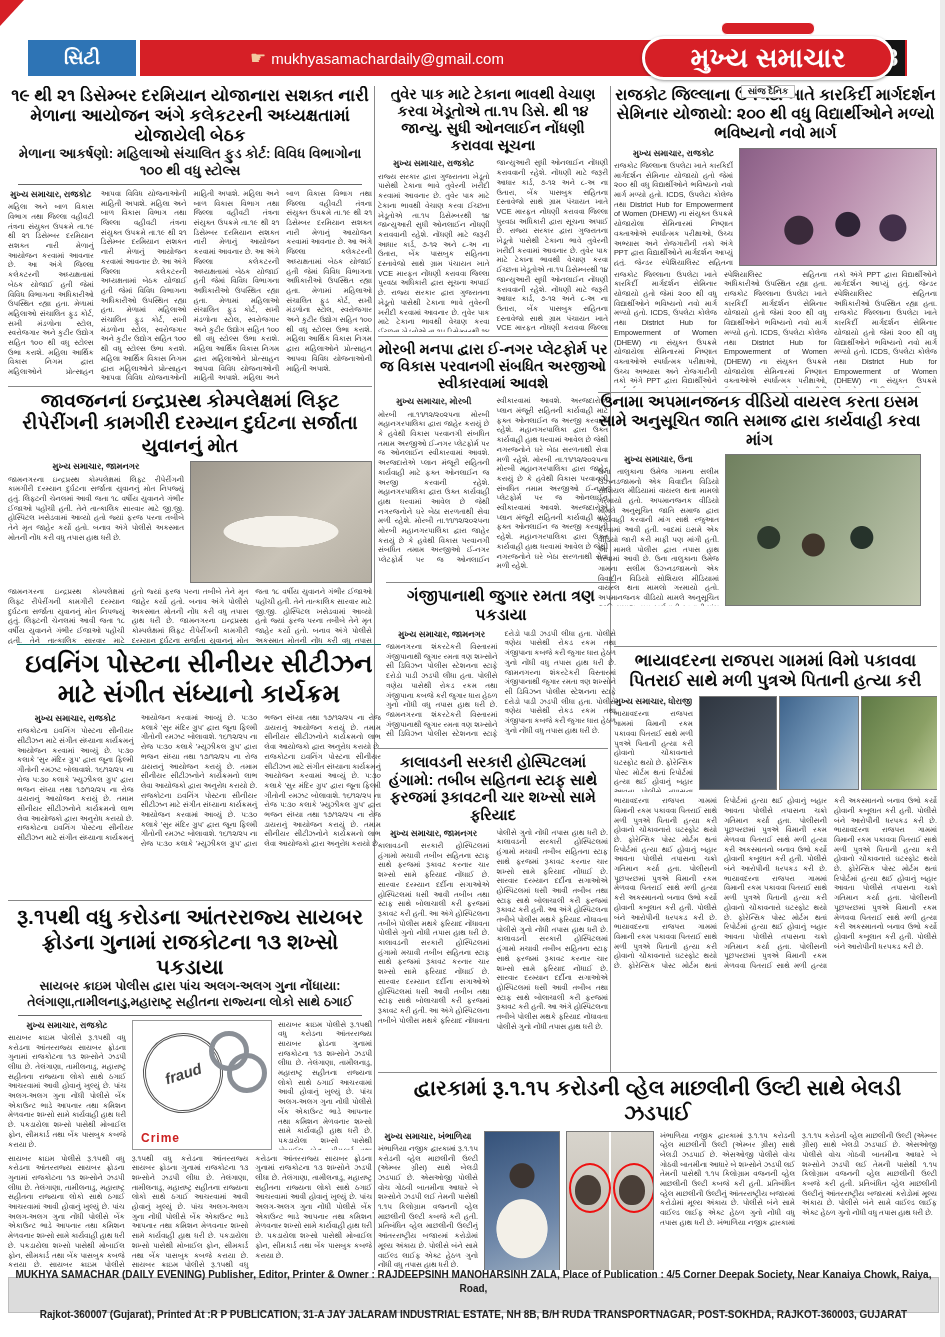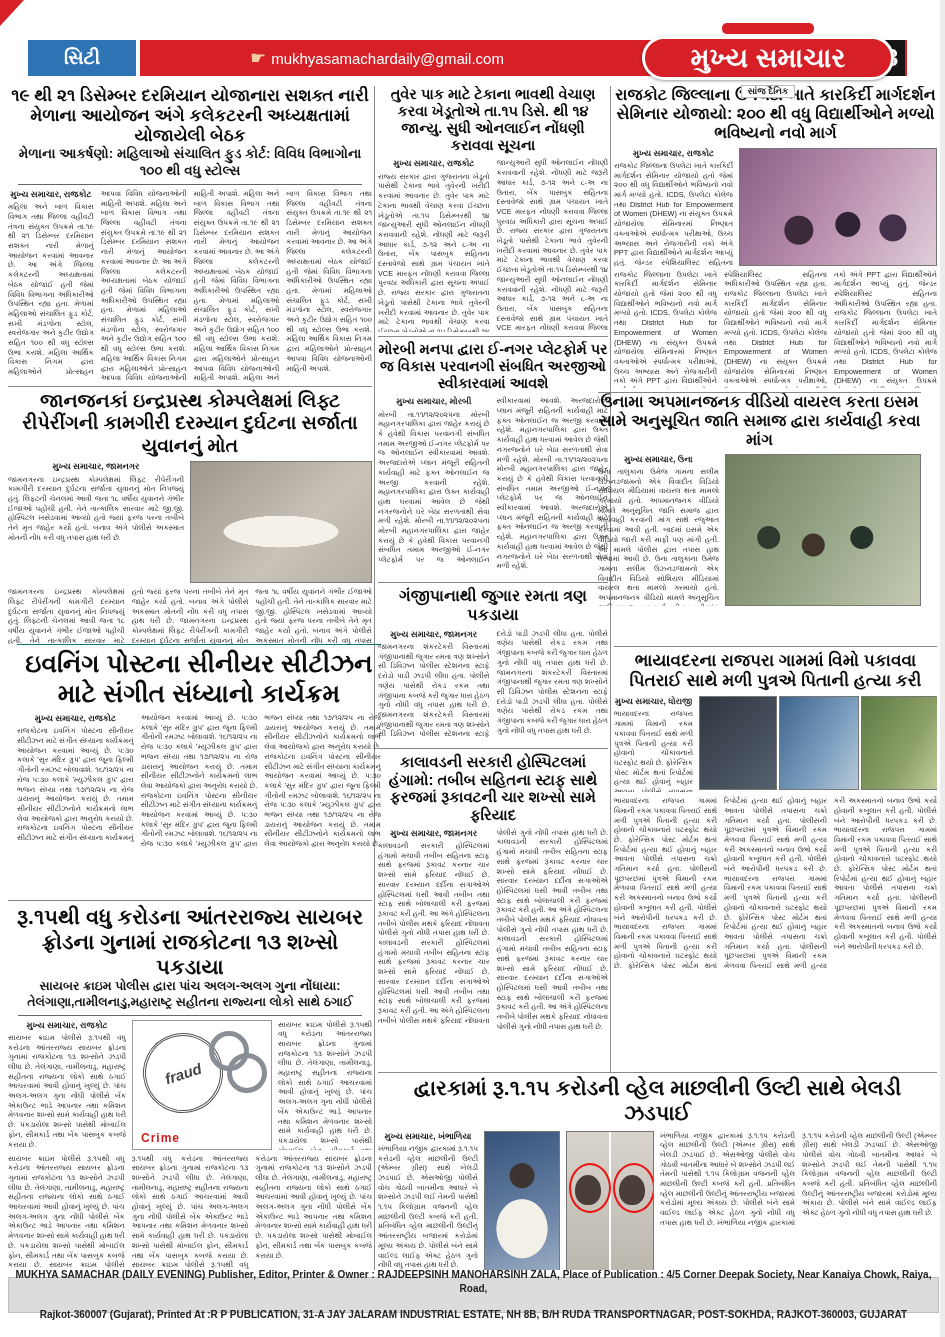--- a/index.html
+++ b/index.html
@@ -121,21 +121,21 @@
     <div class="head" style="font-size:17px;">૧૯ થી ૨૧ ડિસેમ્બર દરમિયાન યોજાનારા સશક્ત નારી મેળાના આયોજન અંગે કલેકટરની અધ્યક્ષતામાં યોજાયેલી બેઠક</div>
     <div class="subhead" style="font-size:13.5px;">મેળાના આકર્ષણો: મહિલાઓ સંચાલિત ફુડ કોર્ટ: વિવિધ વિભાગોના ૧૦૦ થી વધુ સ્ટોલ્સ</div>
     <div class="rule"></div>
     <div class="bodytxt cols4" style="height:208px;">
       <span class="byline">મુખ્ય સમાચાર, રાજકોટ</span>
       <span>મહિલા અને બાળ વિકાસ વિભાગ તથા જિલ્લા વહીવટી તંત્રના સંયુક્ત ઉપક્રમે તા.૧૯ થી ૨૧ ડિસેમ્બર દરમિયાન સશક્ત નારી મેળાનું આયોજન કરવામાં આવનાર છે. આ અંગે જિલ્લા કલેકટરની અધ્યક્ષતામાં બેઠક યોજાઈ હતી જેમાં વિવિધ વિભાગના અધિકારીઓ ઉપસ્થિત રહ્યા હતા. મેળામાં મહિલાઓ સંચાલિત ફુડ કોર્ટ, સખી મંડળોના સ્ટોલ, સ્વરોજગાર અને કુટીર ઉદ્યોગ સહિત ૧૦૦ થી વધુ સ્ટોલ્સ ઉભા કરાશે. મહિલા આર્થિક વિકાસ નિગમ દ્વારા મહિલાઓને પ્રોત્સાહન આપવા વિવિધ યોજનાઓની માહિતી અપાશે. મહિલા અને બાળ વિકાસ વિભાગ તથા જિલ્લા વહીવટી તંત્રના સંયુક્ત ઉપક્રમે તા.૧૯ થી ૨૧ ડિસેમ્બર દરમિયાન સશક્ત નારી મેળાનું આયોજન કરવામાં આવનાર છે. આ અંગે જિલ્લા કલેકટરની અધ્યક્ષતામાં બેઠક યોજાઈ હતી જેમાં વિવિધ વિભાગના અધિકારીઓ ઉપસ્થિત રહ્યા હતા. મેળામાં મહિલાઓ સંચાલિત ફુડ કોર્ટ, સખી મંડળોના સ્ટોલ, સ્વરોજગાર અને કુટીર ઉદ્યોગ સહિત ૧૦૦ થી વધુ સ્ટોલ્સ ઉભા કરાશે. મહિલા આર્થિક વિકાસ નિગમ દ્વારા મહિલાઓને પ્રોત્સાહન આપવા વિવિધ યોજનાઓની માહિતી અપાશે. મહિલા અને બાળ વિકાસ વિભાગ તથા જિલ્લા વહીવટી તંત્રના સંયુક્ત ઉપક્રમે તા.૧૯ થી ૨૧ ડિસેમ્બર દરમિયાન સશક્ત નારી મેળાનું આયોજન કરવામાં આવનાર છે. આ અંગે જિલ્લા કલેકટરની અધ્યક્ષતામાં બેઠક યોજાઈ હતી જેમાં વિવિધ વિભાગના અધિકારીઓ ઉપસ્થિત રહ્યા હતા. મેળામાં મહિલાઓ સંચાલિત ફુડ કોર્ટ, સખી મંડળોના સ્ટોલ, સ્વરોજગાર અને કુટીર ઉદ્યોગ સહિત ૧૦૦ થી વધુ સ્ટોલ્સ ઉભા કરાશે. મહિલા આર્થિક વિકાસ નિગમ દ્વારા મહિલાઓને પ્રોત્સાહન આપવા વિવિધ યોજનાઓની માહિતી અપાશે. મહિલા અને બાળ વિકાસ વિભાગ તથા જિલ્લા વહીવટી તંત્રના સંયુક્ત ઉપક્રમે તા.૧૯ થી ૨૧ ડિસેમ્બર દરમિયાન સશક્ત નારી મેળાનું આયોજન કરવામાં આવનાર છે. આ અંગે જિલ્લા કલેકટરની અધ્યક્ષતામાં બેઠક યોજાઈ હતી જેમાં વિવિધ વિભાગના અધિકારીઓ ઉપસ્થિત રહ્યા હતા. મેળામાં મહિલાઓ સંચાલિત ફુડ કોર્ટ, સખી મંડળોના સ્ટોલ, સ્વરોજગાર અને કુટીર ઉદ્યોગ સહિત ૧૦૦ થી વધુ સ્ટોલ્સ ઉભા કરાશે. મહિલા આર્થિક વિકાસ નિગમ દ્વારા મહિલાઓને પ્રોત્સાહન આપવા વિવિધ યોજનાઓની માહિતી અપાશે.</span>
     </div>
   </div>
 
   <div class="art" style="left:8px;top:386px;width:364px;height:254px;border-top:1px solid #888;padding-top:3px;">
-    <div class="head" style="font-size:19px;">જાનજનકાં ઇન્દ્રપ્રસ્થ કોમ્પલેક્ષમાં લિફ્ટ રીપેરીંગની કામગીરી દરમ્યાન દુર્ઘટના સર્જાતા યુવાનનું મોત</div>
+    <div class="head" style="font-size:19px;">જાવજનનાં ઇન્દ્રપ્રસ્થ કોમ્પલેક્ષમાં લિફ્ટ રીપેરીંગની કામગીરી દરમ્યાન દુર્ઘટના સર્જાતા યુવાનનું મોત</div>
     <div class="topzone" style="margin-top:4px;height:122px;">
       <div class="tz-text bodytxt">
         <span class="byline">મુખ્ય સમાચાર, જામનગર</span>
         <span>જામનગરના ઇન્દ્રપ્રસ્થ કોમ્પલેક્ષમાં લિફ્ટ રીપેરીંગની કામગીરી દરમ્યાન દુર્ઘટના સર્જાતા યુવાનનું મોત નિપજ્યું હતું. લિફ્ટની ચેનલમાં આવી જતા ૧૮ વર્ષીય યુવાનને ગંભીર ઈજાઓ પહોંચી હતી. તેને તાત્કાલિક સારવાર માટે જી.જી. હોસ્પિટલ ખસેડવામાં આવ્યો હતો જ્યાં ફરજ પરના તબીબે તેને મૃત જાહેર કર્યો હતો. બનાવ અંગે પોલીસે અકસ્માત મોતની નોંધ કરી વધુ તપાસ હાથ ધરી છે.</span>
       </div>
       <div class="ph ph-body" style="width:180px;height:120px;"></div>
     </div>
     <div class="bodytxt cols3" style="height:72px;">
       <span>જામનગરના ઇન્દ્રપ્રસ્થ કોમ્પલેક્ષમાં લિફ્ટ રીપેરીંગની કામગીરી દરમ્યાન દુર્ઘટના સર્જાતા યુવાનનું મોત નિપજ્યું હતું. લિફ્ટની ચેનલમાં આવી જતા ૧૮ વર્ષીય યુવાનને ગંભીર ઈજાઓ પહોંચી હતી. તેને તાત્કાલિક સારવાર માટે જી.જી. હોસ્પિટલ ખસેડવામાં આવ્યો હતો જ્યાં ફરજ પરના તબીબે તેને મૃત જાહેર કર્યો હતો. બનાવ અંગે પોલીસે અકસ્માત મોતની નોંધ કરી વધુ તપાસ હાથ ધરી છે. જામનગરના ઇન્દ્રપ્રસ્થ કોમ્પલેક્ષમાં લિફ્ટ રીપેરીંગની કામગીરી દરમ્યાન દુર્ઘટના સર્જાતા યુવાનનું મોત નિપજ્યું હતું. લિફ્ટની ચેનલમાં આવી જતા ૧૮ વર્ષીય યુવાનને ગંભીર ઈજાઓ પહોંચી હતી. તેને તાત્કાલિક સારવાર માટે જી.જી. હોસ્પિટલ ખસેડવામાં આવ્યો હતો જ્યાં ફરજ પરના તબીબે તેને મૃત જાહેર કર્યો હતો. બનાવ અંગે પોલીસે અકસ્માત મોતની નોંધ કરી વધુ તપાસ હાથ ધરી છે.</span>
     </div>
@@ -182,21 +182,21 @@
   </div>
 
   <div class="art" style="left:378px;top:336px;width:230px;height:242px;border-top:1px solid #888;padding-top:4px;">
     <div class="head" style="font-size:14.5px;">મોરબી મનપા દ્વારા ઈ-નગર પ્લેટફોર્મ પર જ વિકાસ પરવાનગી સંબધિત અરજીઓ સ્વીકારવામાં આવશે</div>
     <div class="bodytxt cols2" style="height:182px;margin-top:4px;">
       <span class="byline">મુખ્ય સમાચાર, મોરબી</span>
       <span>મોરબી તા.૧૧/૧૨/૨૦૨૫ના મોરબી મહાનગરપાલિકા દ્વારા જાહેર કરાયું છે કે હવેથી વિકાસ પરવાનગી સંબધિત તમામ અરજીઓ ઈ-નગર પ્લેટફોર્મ પર જ ઓનલાઈન સ્વીકારવામાં આવશે. અરજદારોએ પ્લાન મંજૂરી સહિતની કાર્યવાહી માટે ફક્ત ઓનલાઈન જ અરજી કરવાની રહેશે. મહાનગરપાલિકા દ્વારા ઉક્ત કાર્યવાહી હાથ ધરવામાં આવેલ છે જેથી નગરજનોને ઘરે બેઠા સરળતાથી સેવા મળી રહેશે. મોરબી તા.૧૧/૧૨/૨૦૨૫ના મોરબી મહાનગરપાલિકા દ્વારા જાહેર કરાયું છે કે હવેથી વિકાસ પરવાનગી સંબધિત તમામ અરજીઓ ઈ-નગર પ્લેટફોર્મ પર જ ઓનલાઈન સ્વીકારવામાં આવશે. અરજદારોએ પ્લાન મંજૂરી સહિતની કાર્યવાહી માટે ફક્ત ઓનલાઈન જ અરજી કરવાની રહેશે. મહાનગરપાલિકા દ્વારા ઉક્ત કાર્યવાહી હાથ ધરવામાં આવેલ છે જેથી નગરજનોને ઘરે બેઠા સરળતાથી સેવા મળી રહેશે. મોરબી તા.૧૧/૧૨/૨૦૨૫ના મોરબી મહાનગરપાલિકા દ્વારા જાહેર કરાયું છે કે હવેથી વિકાસ પરવાનગી સંબધિત તમામ અરજીઓ ઈ-નગર પ્લેટફોર્મ પર જ ઓનલાઈન સ્વીકારવામાં આવશે. અરજદારોએ પ્લાન મંજૂરી સહિતની કાર્યવાહી માટે ફક્ત ઓનલાઈન જ અરજી કરવાની રહેશે. મહાનગરપાલિકા દ્વારા ઉક્ત કાર્યવાહી હાથ ધરવામાં આવેલ છે જેથી નગરજનોને ઘરે બેઠા સરળતાથી સેવા મળી રહેશે.</span>
     </div>
   </div>
 
-  <div class="art" style="left:378px;top:582px;width:230px;height:162px;border-top:1px solid #888;padding-top:4px;">
+  <div class="art" style="left:386px;top:582px;width:230px;height:162px;border-top:1px solid #888;padding-top:4px;">
     <div class="head" style="font-size:16px;">ગંજીપાનાથી જુગાર રમતા ત્રણ પકડાયા</div>
     <div class="bodytxt cols2" style="height:126px;margin-top:4px;">
       <span class="byline">મુખ્ય સમાચાર, જામનગર</span>
       <span>જામનગરના શંકરટેકરી વિસ્તારમાં ગંજીપાનાથી જુગાર રમતા ત્રણ શખ્સોને સી ડિવિઝન પોલીસ સ્ટેશનના સ્ટાફે દરોડો પાડી ઝડપી લીધા હતા. પોલીસે ત્રણેય પાસેથી રોકડ રકમ તથા ગંજીપાના કબજે કરી જુગાર ધારા હેઠળ ગુનો નોંધી વધુ તપાસ હાથ ધરી છે. જામનગરના શંકરટેકરી વિસ્તારમાં ગંજીપાનાથી જુગાર રમતા ત્રણ શખ્સોને સી ડિવિઝન પોલીસ સ્ટેશનના સ્ટાફે દરોડો પાડી ઝડપી લીધા હતા. પોલીસે ત્રણેય પાસેથી રોકડ રકમ તથા ગંજીપાના કબજે કરી જુગાર ધારા હેઠળ ગુનો નોંધી વધુ તપાસ હાથ ધરી છે. જામનગરના શંકરટેકરી વિસ્તારમાં ગંજીપાનાથી જુગાર રમતા ત્રણ શખ્સોને સી ડિવિઝન પોલીસ સ્ટેશનના સ્ટાફે દરોડો પાડી ઝડપી લીધા હતા. પોલીસે ત્રણેય પાસેથી રોકડ રકમ તથા ગંજીપાના કબજે કરી જુગાર ધારા હેઠળ ગુનો નોંધી વધુ તપાસ હાથ ધરી છે.</span>
     </div>
   </div>
 
   <div class="art" style="left:378px;top:748px;width:230px;height:322px;border-top:1px solid #888;padding-top:4px;">
     <div class="head" style="font-size:15px;">કાલાવડની સરકારી હોસ્પિટલમાં હંગામો: તબીબ સહિતના સ્ટાફ સાથે ફરજમાં રૂકાવટની ચાર શખ્સો સામે ફરિયાદ</div>
     <div class="bodytxt cols2" style="height:246px;margin-top:4px;">

